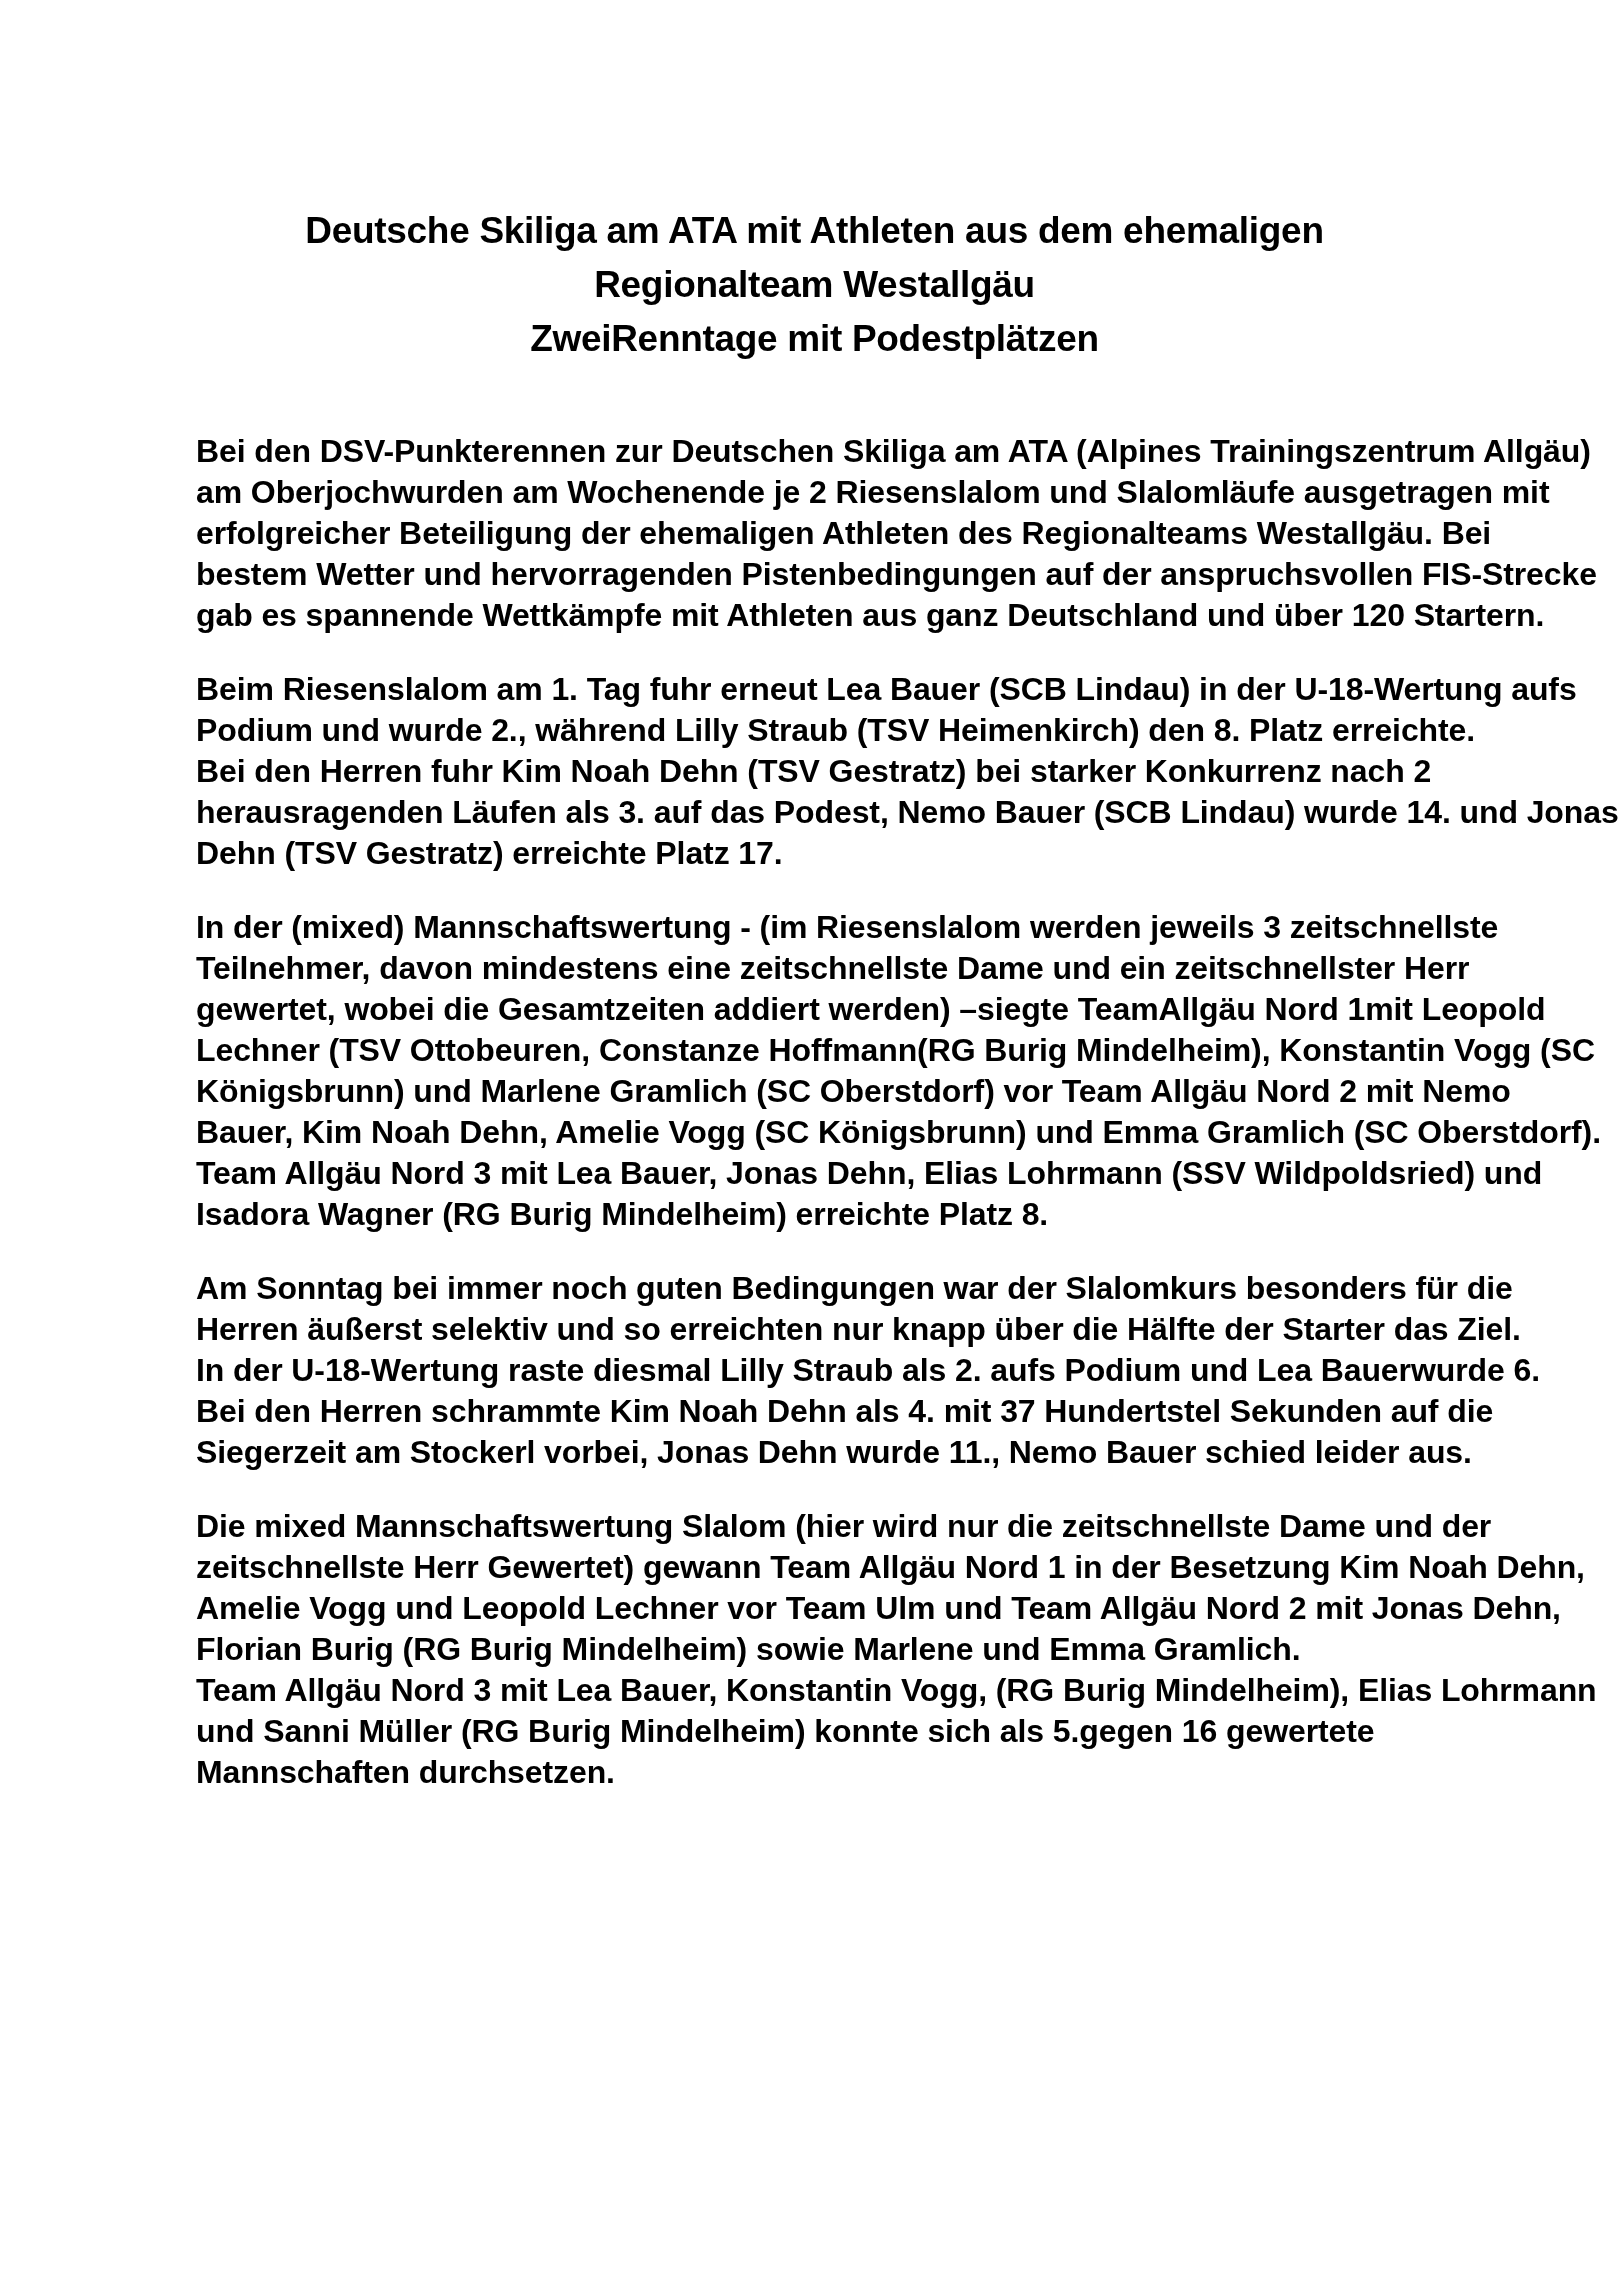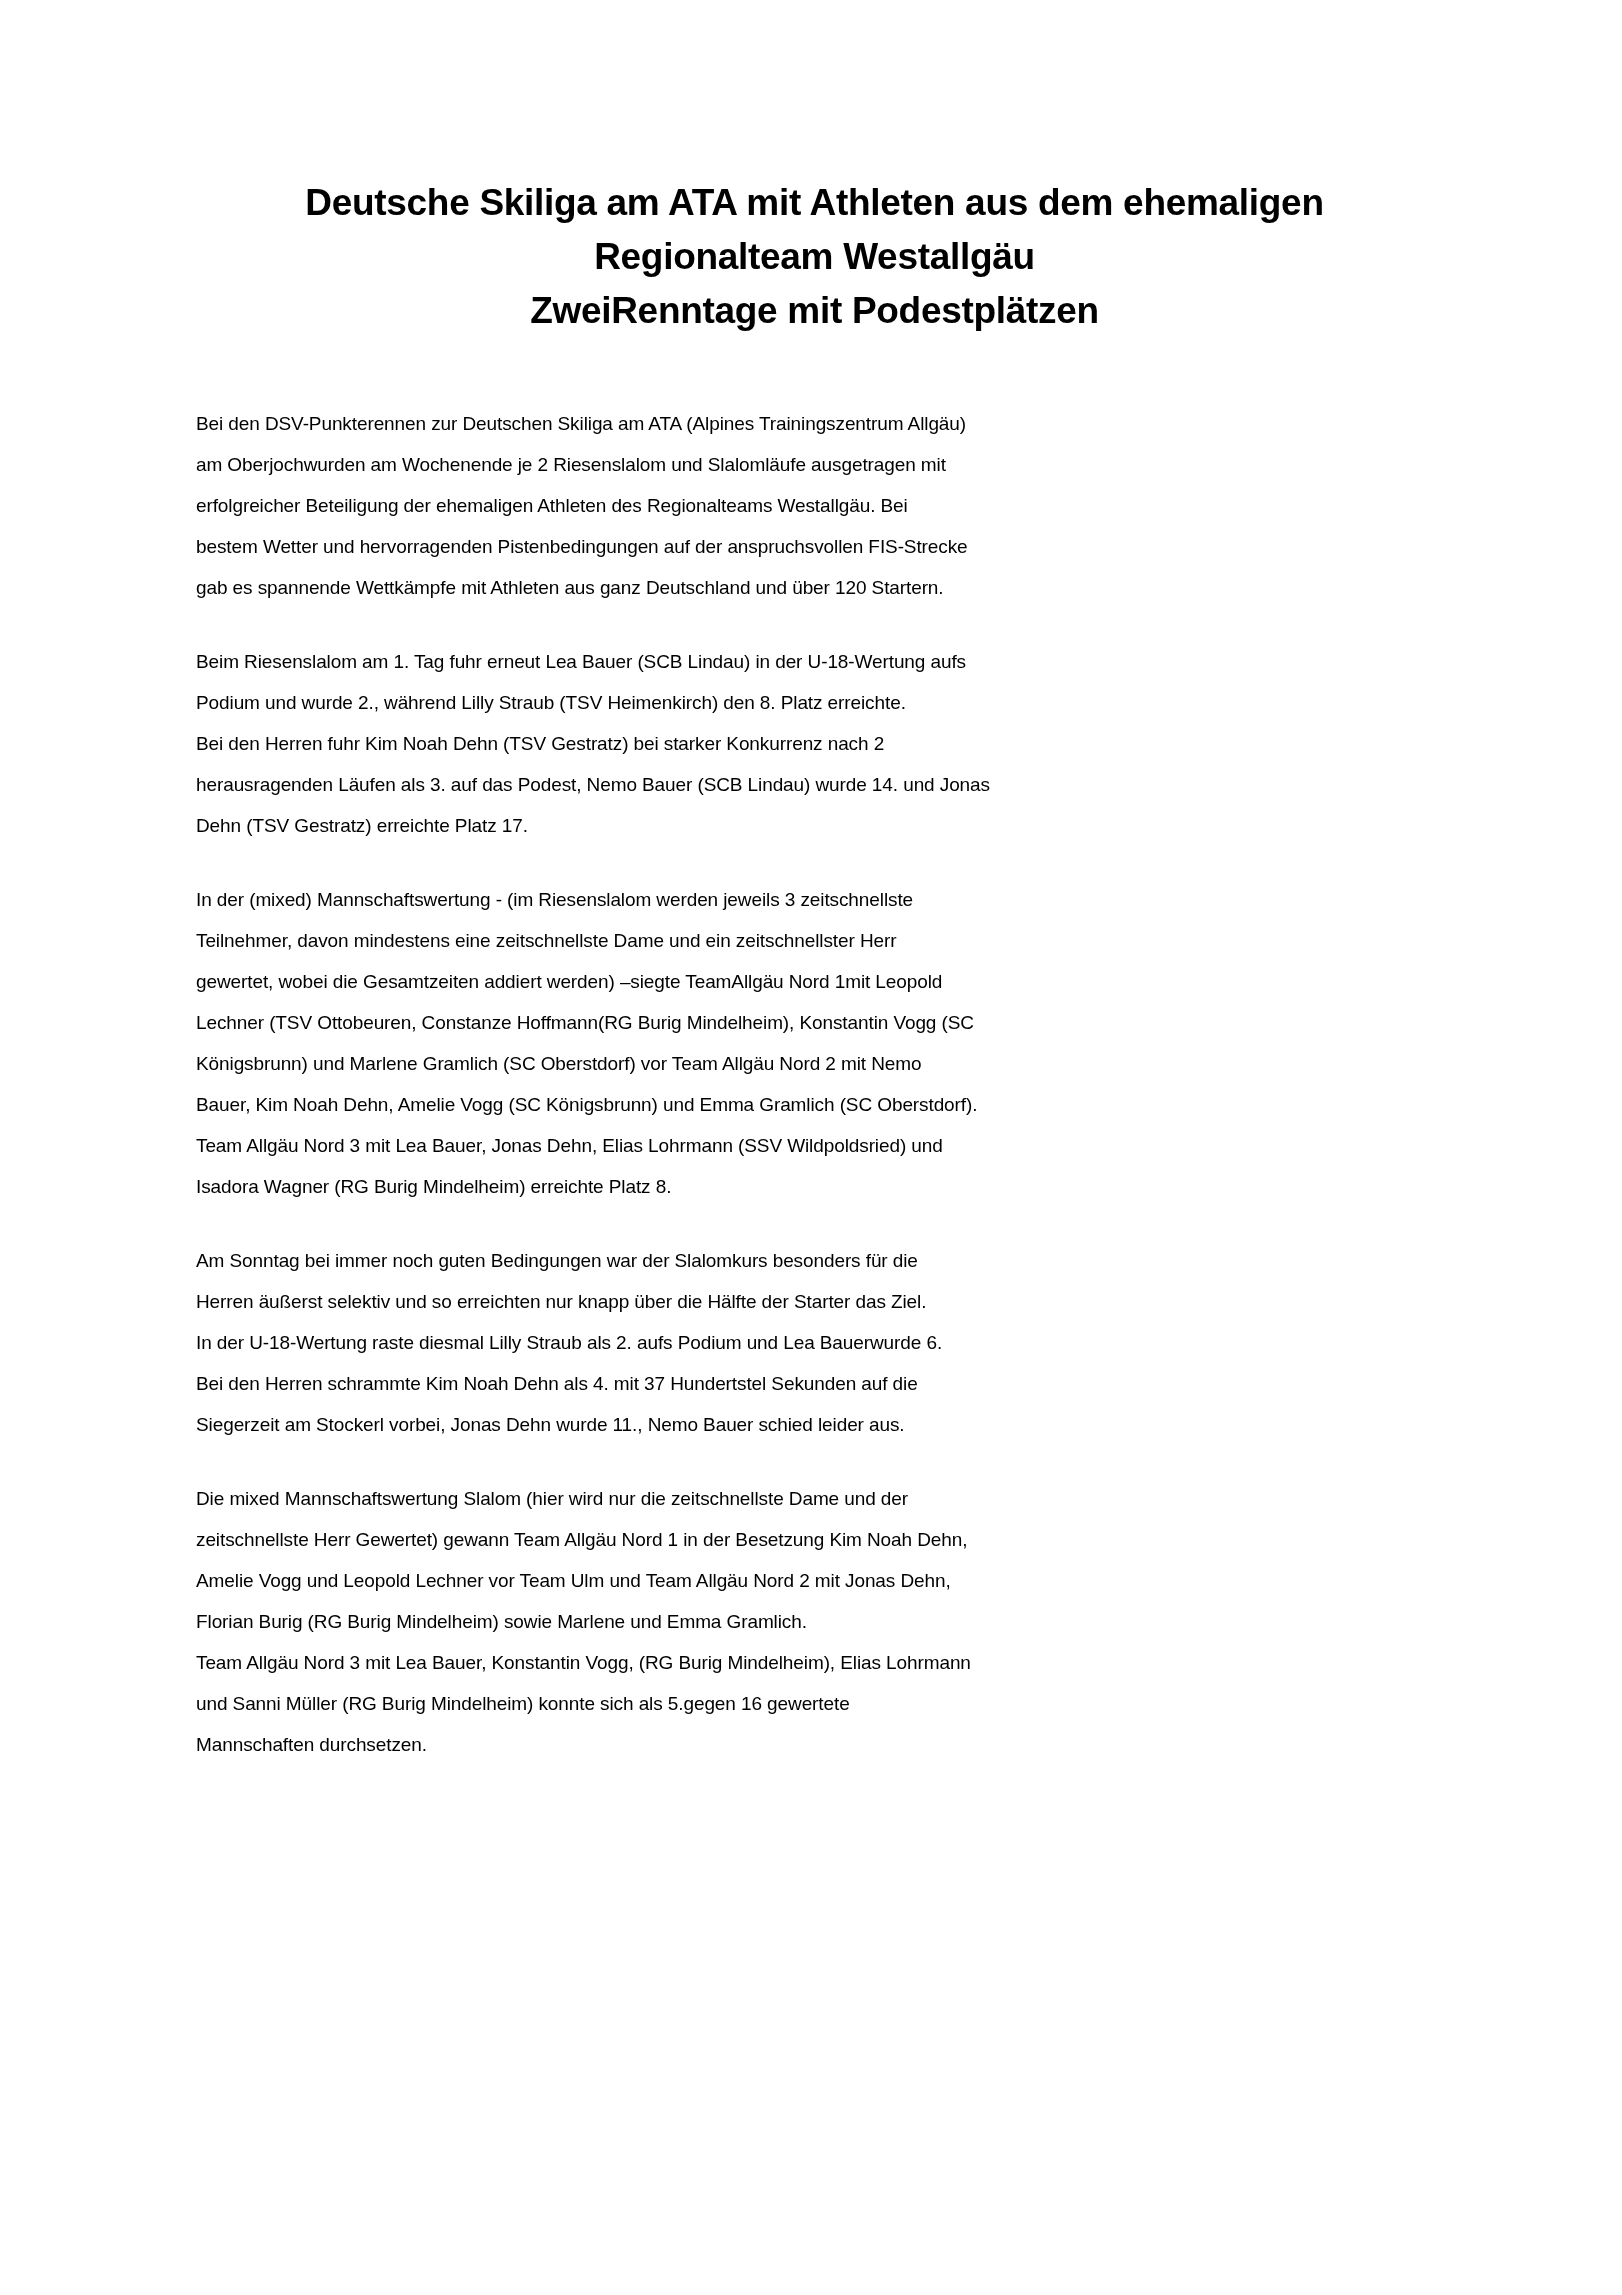--- a/index.html
+++ b/index.html
@@ -8,36 +8,36 @@
     width: 1622px;
     height: 2295px;
     background: #ffffff;
     font-family: "Liberation Sans", sans-serif;
     color: #000000;
     overflow: hidden;
   }
   .content {
     position: absolute;
     left: 196px;
-    top: 176px;
+    top: 204px;
     width: 1237px;
   }
   .doc-title {
     font-size: 37px;
     line-height: 54px;
     font-weight: 700;
     text-align: center;
     margin: 0;
     white-space: pre-line;
     letter-spacing: -0.3px;
   }
   .doc-paragraph {
-    font-size: 19px;
+    font-size: 32px;
     line-height: 41px;
-    font-weight: 400;
+    font-weight: 700;
     margin: 0 0 33px 0;
     white-space: pre;
     letter-spacing: -0.1px;
   }
   .doc-paragraph.first {
     margin-top: 65px;
   }
 </style>
 </head>
 <body>

